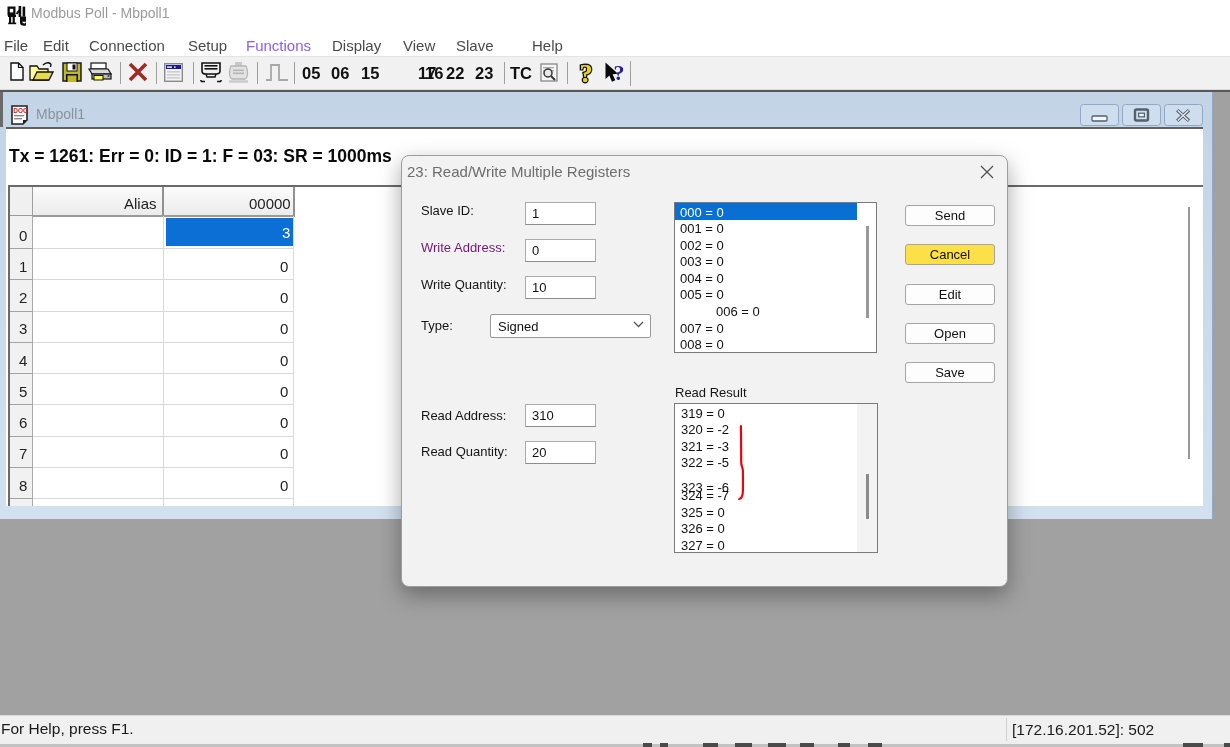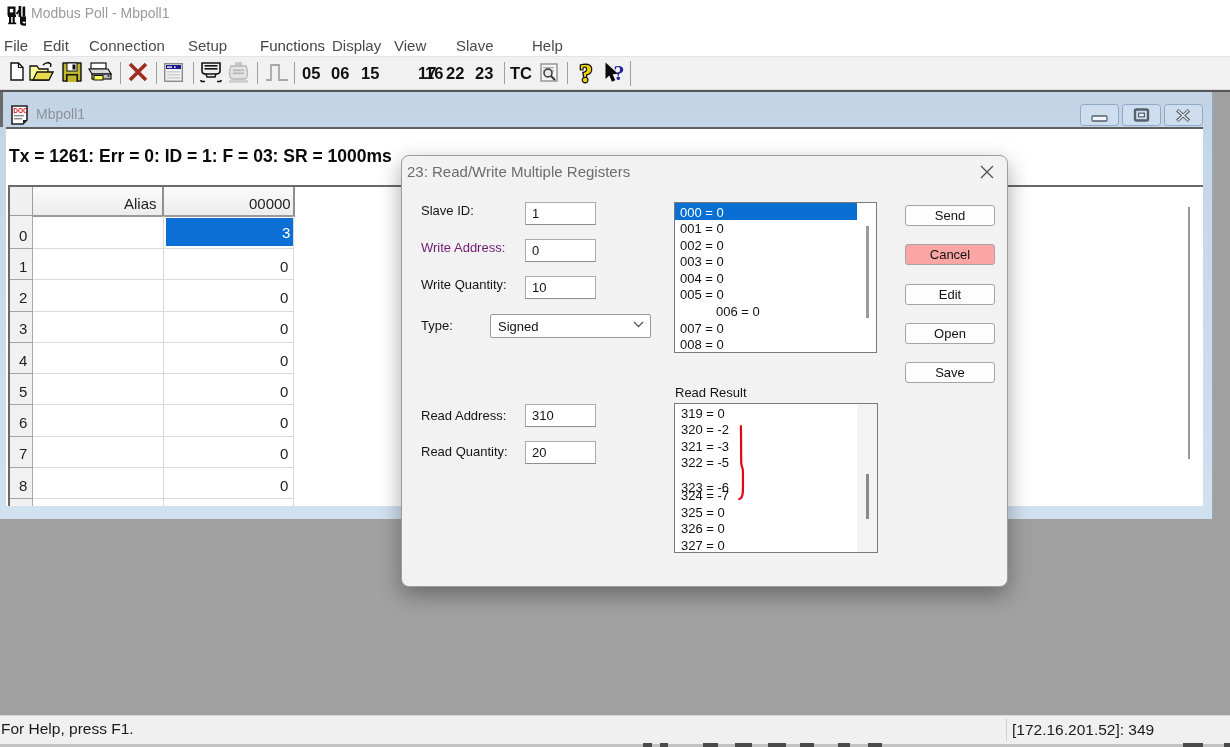--- a/index.html
+++ b/index.html
@@ -27,23 +27,23 @@
   <path d="M17.8 17.8 L20.1 19.8 L22.4 17.8 Z" fill="#fff"></path>
 </svg>
 </div>
 <div class="txt" style="left:31px;top:5px;font-size:14px;color:#9b9b9b;">Modbus Poll - Mbpoll1</div>
 
 <div class="abs" style="left:0;top:30px;width:1230px;height:26px;background:#ffffff;"></div>
 <div class="txt" style="left:4px;top:37px;font-size:15px;color:#4a4a4a;">File</div>
 <div class="txt" style="left:43px;top:37px;font-size:15px;color:#4a4a4a;">Edit</div>
 <div class="txt" style="left:89px;top:37px;font-size:15px;color:#4a4a4a;">Connection</div>
 <div class="txt" style="left:188px;top:37px;font-size:15px;color:#4a4a4a;">Setup</div>
-<div class="txt" style="left:260px;top:37px;font-size:15px;color:#404040;">Functions</div>
+<div class="txt" style="left:246px;top:37px;font-size:15px;color:#8b5cf6;">Functions</div>
 <div class="txt" style="left:332px;top:37px;font-size:15px;color:#4a4a4a;">Display</div>
-<div class="txt" style="left:394px;top:37px;font-size:15px;color:#4a4a4a;">View</div>
+<div class="txt" style="left:403px;top:37px;font-size:15px;color:#4a4a4a;">View</div>
 <div class="txt" style="left:456px;top:37px;font-size:15px;color:#4a4a4a;">Slave</div>
 <div class="txt" style="left:532px;top:37px;font-size:15px;color:#4a4a4a;">Help</div>
 
 <div class="abs" style="left:0;top:56px;width:1230px;height:34px;background:#f1f1f1;border-top:1px solid #e4e4e4;border-bottom:1px solid #dcdcdc;box-sizing:border-box;"></div>
 <div id="toolbar-icons">
 
 <svg class="abs" style="left:10px;top:62px;" width="14" height="19" viewBox="0 0 14 19">
   <path d="M1 1 H8.5 L13 5.5 V18 H1 Z" fill="#fff" stroke="#111" stroke-width="1.4"></path>
   <path d="M8.5 1 L8.5 5.5 L13 5.5" fill="none" stroke="#111" stroke-width="1.2"></path>
 </svg>
@@ -304,30 +304,30 @@
 <div class="txt" style="left:681px;top:521px;font-size:13px;color:#111;">326 = 0</div>
 <div class="txt" style="left:681px;top:538px;font-size:13px;color:#111;">327 = 0</div>
 <div class="abs" style="left:866px;top:474px;width:3px;height:45px;background:#8a8a8a;"></div>
 
 <svg class="abs" style="left:730px;top:418px;" width="25" height="90" viewBox="0 0 25 90">
   <path d="M10.9 8.2 C11.1 20 11.2 36 11.2 44 C11.2 49 12.7 48.5 12.9 53 C13 62 13 68 12.9 73 C12.7 78 11.4 80.7 9.2 81" fill="none" stroke="#e30613" stroke-width="2.2" stroke-linecap="round"></path>
 </svg>
 </div>
 <div id="dialog-buttons">
 <div class="abs" style="left:905px;top:205px;width:90px;height:21px;background:#fdfdfd;border:1px solid #a5a5a5;border-radius:3px;box-sizing:border-box;text-align:center;font-size:13px;color:#111;line-height:19px;">Send</div>
-<div class="abs" style="left:905px;top:244px;width:90px;height:21px;background:#fca5a5;border:1px solid #a5a5a5;border-radius:3px;box-sizing:border-box;text-align:center;font-size:13px;color:#111;line-height:19px;">Cancel</div>
+<div class="abs" style="left:905px;top:244px;width:90px;height:21px;background:#fde047;border:1px solid #a5a5a5;border-radius:3px;box-sizing:border-box;text-align:center;font-size:13px;color:#111;line-height:19px;">Cancel</div>
 <div class="abs" style="left:905px;top:284px;width:90px;height:21px;background:#fdfdfd;border:1px solid #a5a5a5;border-radius:3px;box-sizing:border-box;text-align:center;font-size:13px;color:#111;line-height:19px;">Edit</div>
 <div class="abs" style="left:905px;top:323px;width:90px;height:21px;background:#fdfdfd;border:1px solid #a5a5a5;border-radius:3px;box-sizing:border-box;text-align:center;font-size:13px;color:#111;line-height:19px;">Open</div>
 <div class="abs" style="left:905px;top:362px;width:90px;height:21px;background:#fdfdfd;border:1px solid #a5a5a5;border-radius:3px;box-sizing:border-box;text-align:center;font-size:13px;color:#111;line-height:19px;">Save</div>
 </div>
 
 <div class="abs" style="left:0;top:715px;width:1230px;height:26px;background:#f0f0f0;border-top:1px solid #d8d8d8;box-sizing:border-box;"></div>
 <div class="txt" style="left:1px;top:720px;font-size:15.5px;color:#1a1a1a;">For Help, press F1.</div>
 <div class="abs" style="left:1006px;top:718px;width:1px;height:23px;background:#d0d0d0;"></div>
-<div class="txt" style="left:1012px;top:721px;font-size:15.5px;color:#1a1a1a;">[172.16.201.52]: 349</div>
+<div class="txt" style="left:1012px;top:721px;font-size:15.5px;color:#1a1a1a;">[172.16.201.52]: 502</div>
 
 <div class="abs" style="left:0;top:741px;width:1230px;height:6px;background:#efefef;"></div>
 <div id="taskbar-bits">
 <div class="abs" style="left:0;top:744px;width:1230px;height:3px;background:#c2c2c2;"></div>
 <div class="abs" style="left:643px;top:743px;width:9px;height:4px;background:#4a4a4a;"></div>
 <div class="abs" style="left:660px;top:743px;width:8px;height:4px;background:#4a4a4a;"></div>
 <div class="abs" style="left:703px;top:743px;width:15px;height:4px;background:#4a4a4a;"></div>
 <div class="abs" style="left:735px;top:743px;width:17px;height:4px;background:#4a4a4a;"></div>
 <div class="abs" style="left:768px;top:743px;width:18px;height:4px;background:#4a4a4a;"></div>
 <div class="abs" style="left:800px;top:743px;width:14px;height:4px;background:#4a4a4a;"></div>

